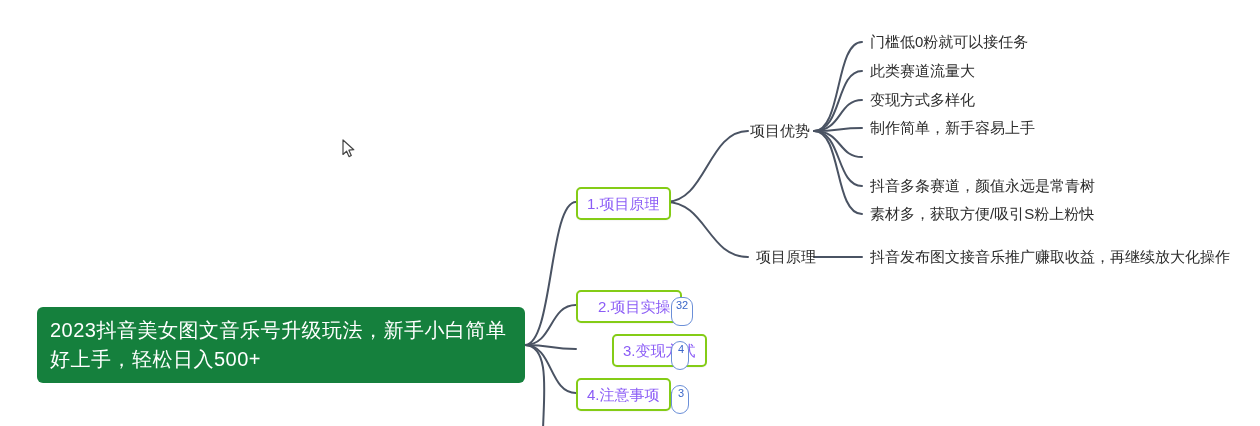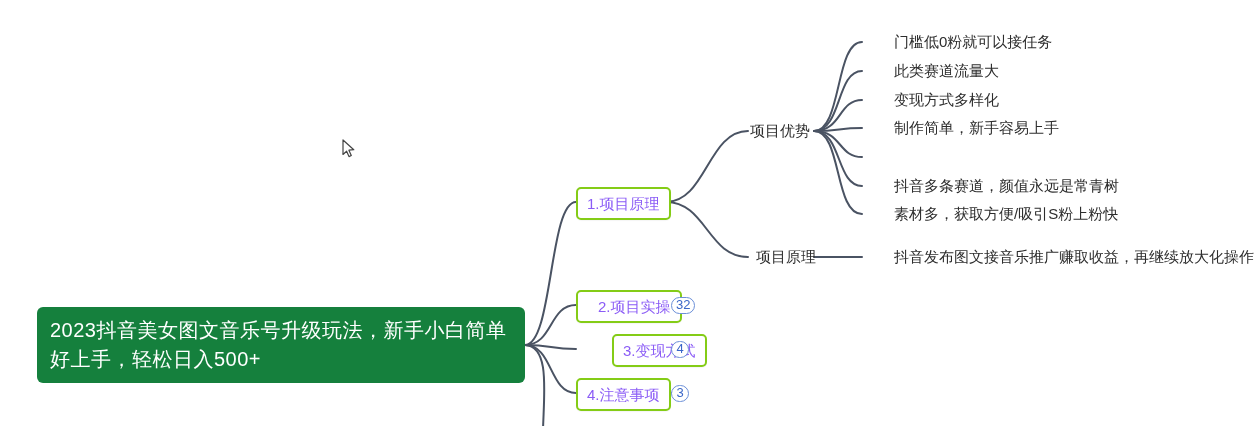--- a/index.html
+++ b/index.html
@@ -32,33 +32,32 @@
   }
   .subnode{
     position:absolute;
     font-size:15px;line-height:16px;color:#2d2d2d;
     white-space:nowrap;
   }
   .leaf{
     position:absolute;
     font-size:15px;line-height:16px;color:#2d2d2d;
     white-space:nowrap;
-    margin-left:24px;
   }
   .badge{
     position:absolute;
     box-sizing:border-box;
-    min-width:18px;height:17px;
+    min-width:18px;height:29px;
     padding:0 4px;
     border:1.5px solid #6b8fd8;
     border-radius:9px;
     background:#ffffff;
     color:#3a66c8;
-    font-size:13px;line-height:14px;
-    text-align:center;
+    font-size:11px;line-height:14px;
+    text-align:right;
     white-space:nowrap;
   }
   .cursor{position:absolute;left:340px;top:139px;width:18px;height:20px;}
 </style>
 </head>
 <body>
 
 <div id="canvas">
 
   <svg id="wires" viewBox="0 0 1260 426" xmlns="http://www.w3.org/2000/svg">

